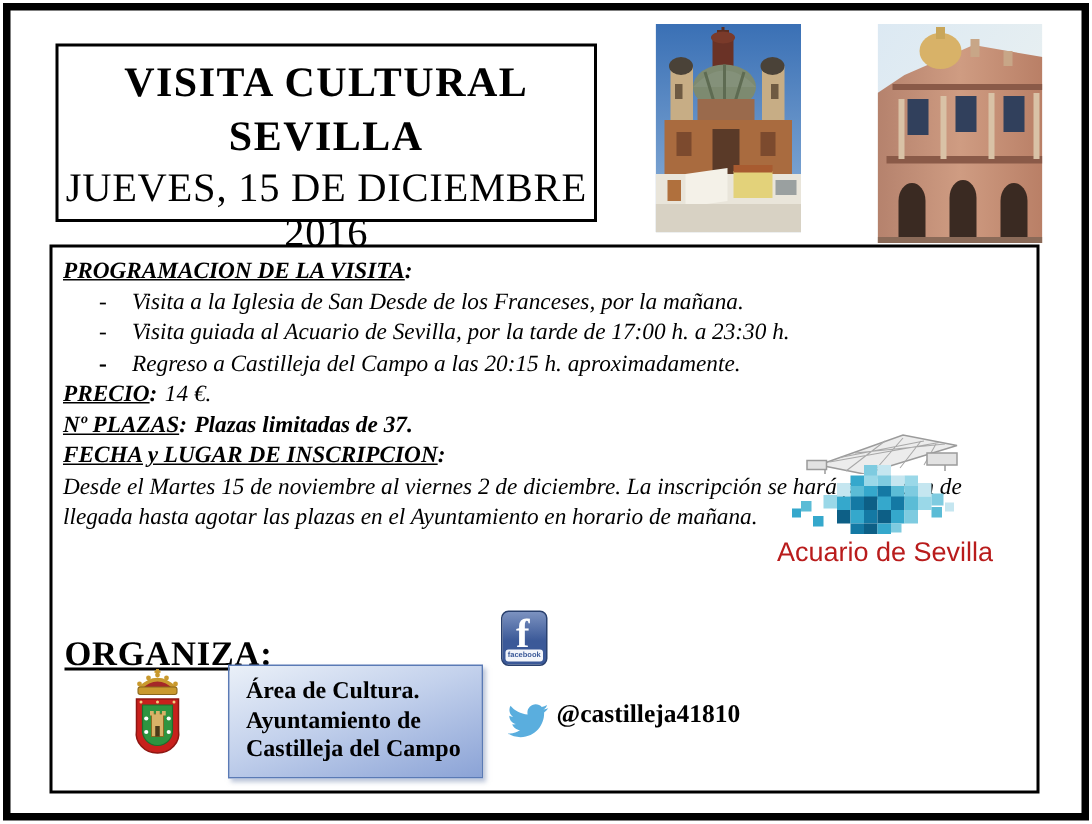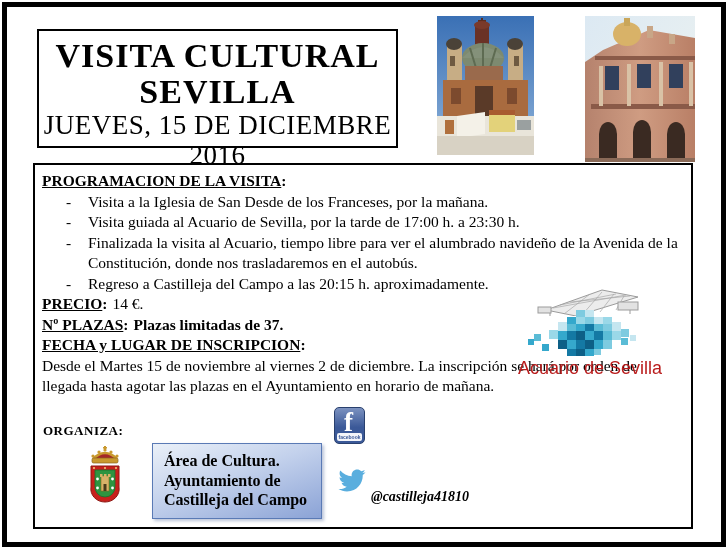--- a/index.html
+++ b/index.html
@@ -5,64 +5,64 @@
   html,body{margin:0;padding:0;background:#fff;}
   .page{
     position:relative;width:728px;height:549px;background:#fff;overflow:hidden;
     font-family:"Liberation Serif","DejaVu Serif",serif;color:#000;
   }
   .outer-frame{position:absolute;left:2px;top:2px;right:2px;bottom:2px;border:5px solid #000;pointer-events:none;}
 
   
   .title-box{position:absolute;left:37px;top:29px;width:361px;height:119px;border:2px solid #000;
     box-sizing:border-box;text-align:center;padding-top:7px;}
-  .title-l1,.title-l2{font-size:34px;font-weight:bold;letter-spacing:1px;line-height:36px;}
+  .title-l1,.title-l2{font-size:28px;font-weight:bold;letter-spacing:1px;line-height:36px;}
   .title-date{font-size:27px;line-height:30px;letter-spacing:.5px;}
 
   
   .photo{position:absolute;overflow:hidden;}
   .photo-left{left:437px;top:16px;width:97px;height:139px;}
   .photo-right{left:585px;top:16px;width:110px;height:146px;}
   .photo svg{display:block;}
 
   
   .main-box{position:absolute;left:33px;top:163px;width:660px;height:366px;border:2px solid #000;
-    box-sizing:border-box;padding:6px 10px 0 7px;font-size:15.5px;line-height:20.5px;}
+    box-sizing:border-box;padding:6px 10px 0 7px;font-size:15.5px;line-height:20.5px;font-style:italic;}
   .lbl{font-weight:bold;text-decoration:underline;}
   .bold{font-weight:bold;}
   .val{margin-left:5px;}
   .bullets{list-style:none;margin:0;padding:0;}
   .bullets li{position:relative;padding-left:46px;}
   .bullets .dash{position:absolute;left:24px;top:0;}
   .para{width:639px;}
 
   
   .acuario{position:absolute;left:505px;top:286px;width:170px;text-align:center;}
   .acuario svg{display:block;margin:0 auto;}
   .acuario-text{font-family:"Liberation Sans","DejaVu Sans",sans-serif;font-size:18px;color:#b91c1c;margin-top:2px;}
 
   
-  .organiza-label{position:absolute;left:43px;top:423px;font-size:13px;font-weight:bold;letter-spacing:.5px;}
+  .organiza-label{position:absolute;left:43px;top:423px;font-size:23px;font-weight:bold;letter-spacing:.5px;text-decoration:underline;}
   .coat{position:absolute;left:84px;top:446px;}
   .area-box{position:absolute;left:152px;top:443px;width:170px;height:76px;box-sizing:border-box;
     border:1px solid #5a7ab5;background:linear-gradient(160deg,#eaf0f8 0%,#c3d1ec 45%,#8ba3d6 100%);
     padding:7px 4px 0 11px;font-size:16px;font-weight:bold;line-height:19.5px;
     box-shadow:2px 2px 3px rgba(120,140,180,.5);}
 
   
   .fb-icon{position:absolute;left:334px;top:407px;width:31px;height:37px;border-radius:5px;
     border:1px solid #29406e;background:linear-gradient(#7c92c0 0%,#3b5998 55%,#3b5998 100%);
     box-sizing:border-box;overflow:hidden;}
   .fb-f{position:absolute;left:9px;top:-1px;color:#fff;font-weight:bold;font-size:27px;
     font-family:"Liberation Serif",serif;}
   .fb-strip{position:absolute;left:2px;right:2px;bottom:2px;height:8px;background:#f3f5fa;border-radius:2px;
     font-family:"Liberation Sans",sans-serif;font-size:5px;line-height:8px;color:#3b5998;text-align:center;font-weight:bold;}
   .fb-text{position:absolute;left:370px;top:424px;font-size:16.5px;font-weight:bold;}
   .tw-icon{position:absolute;left:336px;top:467px;}
-  .tw-text{position:absolute;left:371px;top:489px;font-size:14px;font-weight:bold;font-style:italic;}
+  .tw-text{position:absolute;left:371px;top:466px;font-size:17px;font-weight:bold;}
 </style>
 </head>
 <body>
 
 <div class="page">
   <div class="outer-frame"></div>
 
   <div class="title-box">
     <div class="title-l1">VISITA CULTURAL</div>
     <div class="title-l2">SEVILLA</div>
@@ -141,21 +141,21 @@
     </svg>
   </div>
 
   <div class="main-box">
     <div class="line">
       <span class="lbl">PROGRAMACION DE LA VISITA</span><span class="bold">:</span>
     </div>
     <ul class="bullets">
       <li><span class="dash">-</span><span>Visita a la Iglesia de San Desde de los Franceses, por la mañana.</span></li>
       <li><span class="dash">-</span><span>Visita guiada al Acuario de Sevilla, por la tarde de 17:00 h. a 23:30 h.</span></li>
-      <li><span class="dash">-</span><span>Finalizada la visita al Acuario, tiempo libre para ver el alumbrado navideño de la Avenida de la Constitución, donde nos trasladaremos en el autobús.</span></li>
+      <li><span class="dash">-</span></li>
       <li><span class="dash">-</span><span>Regreso a Castilleja del Campo a las 20:15 h. aproximadamente.</span></li>
     </ul>
     <div class="line">
       <span class="lbl">PRECIO</span><span class="bold">:</span><span class="val">14 €.</span>
     </div>
     <div class="line">
       <span class="lbl">Nº PLAZAS</span><span class="bold">:</span><span class="val bold">Plazas limitadas de 37.</span>
     </div>
     <div class="line">
       <span class="lbl">FECHA y LUGAR DE INSCRIPCION</span><span class="bold">:</span>

